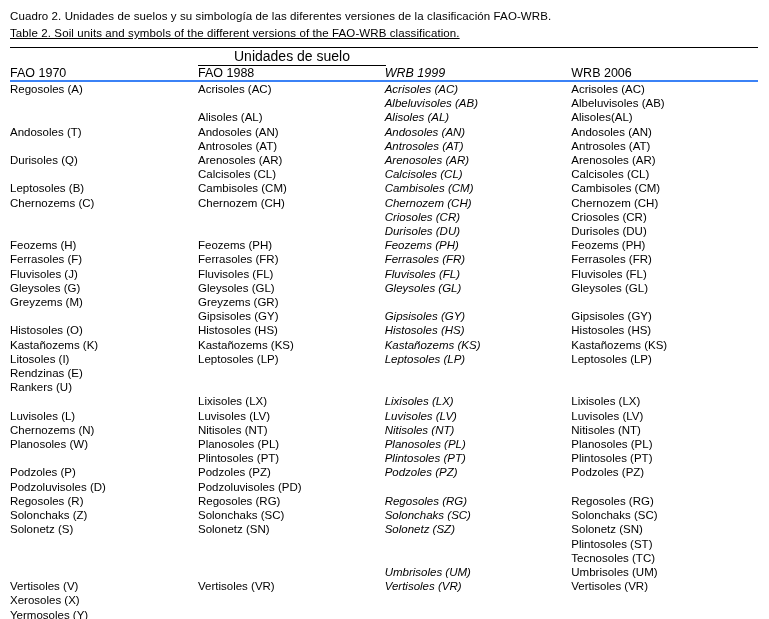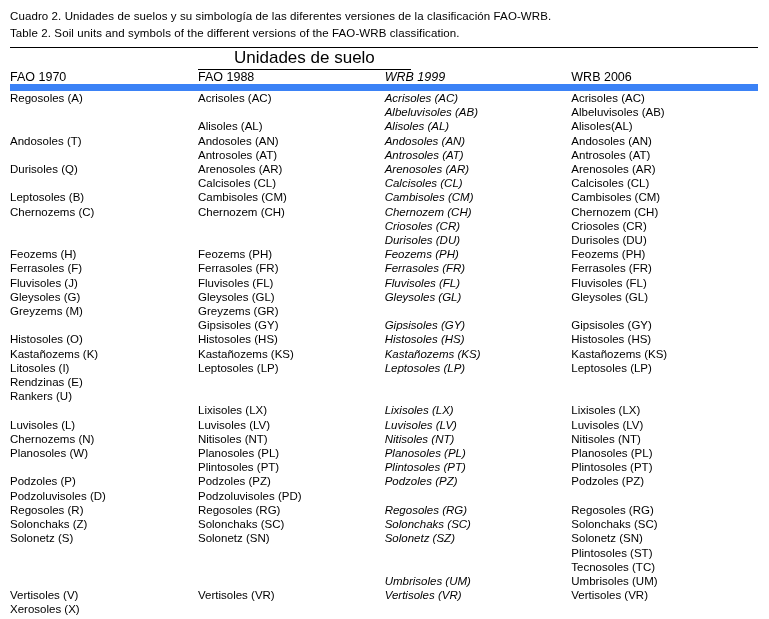--- a/index.html
+++ b/index.html
@@ -21,45 +21,45 @@
     box-sizing: border-box;
     padding: 8px 10px 0 10px;
   }
   .caption {
     font-size: 11.5px;
     line-height: 16px;
     margin: 0 0 1px 0;
     white-space: nowrap;
   }
   .caption.es { letter-spacing: 0.1px; }
-  .caption.en { letter-spacing: 0.1px; }
+  .caption.en { letter-spacing: 0.1px; text-decoration: underline; }
 
   .table-wrap {
     margin-top: 6px;
     position: relative;
   }
   table.soil {
     border-collapse: collapse;
     width: 748px;
     table-layout: fixed;
     font-size: 11.5px;
   }
   table.soil td, table.soil th {
     padding: 0;
     vertical-align: top;
     font-weight: normal;
     text-align: left;
   }
   .rule-top { border-top: 1.4px solid #000; }
   .rule-bottom { border-bottom: 1.4px solid #000; }
-  .rule-thin-bottom { border-bottom: 7px solid #3b82f6; }
+  .rule-thin-bottom { border-bottom: 2px solid #3b82f6; }
 
   .spanhead {
     text-align: center;
-    font-size: 17px;
+    font-size: 14px;
     padding: 1px 0 2px 0;
   }
   .spanhead-inner {
     display: inline-block;
     border-bottom: 1px solid #000;
     padding: 0 36px 1px 36px;
   }
   .colhead {
     font-size: 12.5px;
     padding: 3px 0 4px 0;

